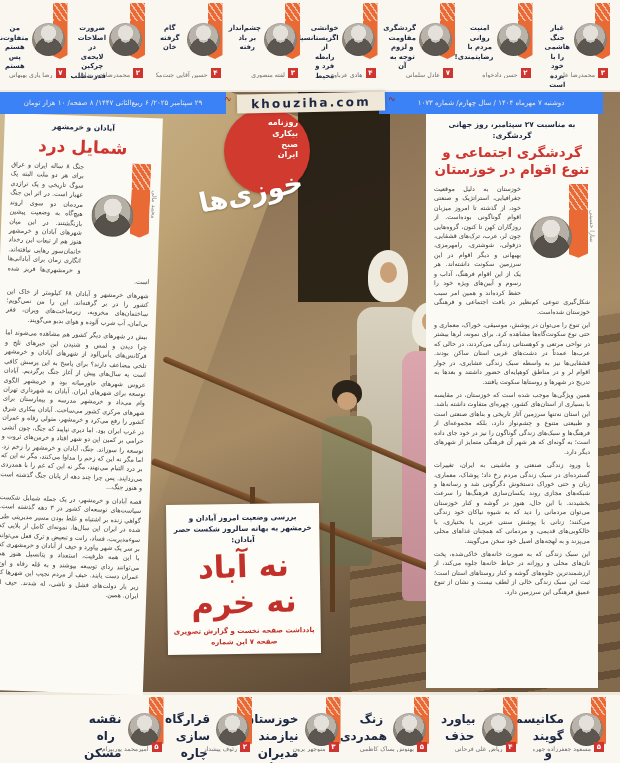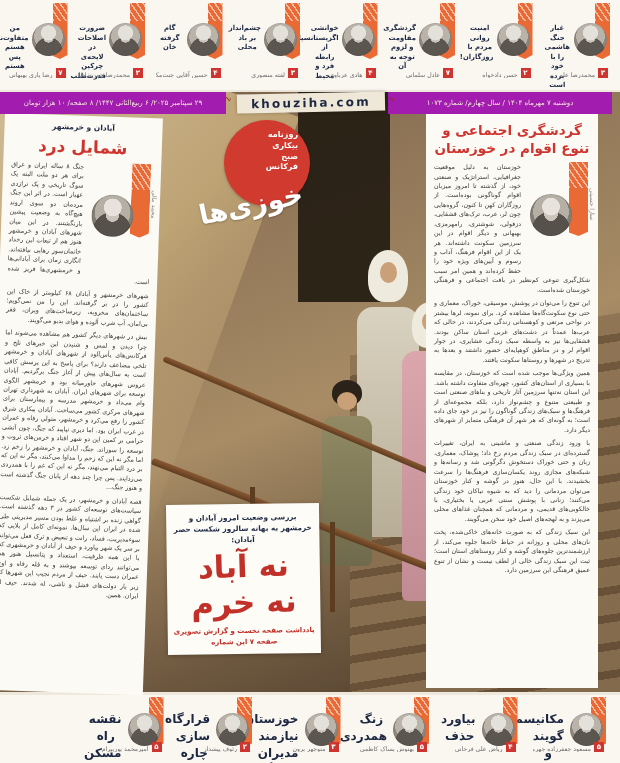--- a/index.html
+++ b/index.html
@@ -43,24 +43,24 @@
     position:absolute;bottom:12px;right:12px;width:10px;height:10px;background:#cf3530;
     color:#fff;font-size:7px;font-weight:bold;text-align:center;line-height:10px;
   }
   .strip-bottom .t-badge{bottom:11px;right:16px;}
   .t-name{
     position:absolute;bottom:12px;right:25px;left:1px;
     font-size:6.2px;color:#6b6b6b;text-align:right;white-space:nowrap;overflow:hidden;
   }
   .strip-bottom .t-name{bottom:11px;right:29px;}
   
-  .hbar{position:absolute;top:92px;height:22px;background:#a21caf;color:#f3ead9;
+  .hbar{position:absolute;top:92px;height:22px;background:#3b82f6;color:#f3ead9;
         font-size:7px;display:flex;align-items:center;white-space:nowrap;z-index:6;}
   .hbar-left{left:0;width:226px;justify-content:center;direction:rtl;}
-  .hbar-right{right:8px;width:224px;justify-content:center;direction:rtl;}
+  .hbar-right{right:17px;width:224px;justify-content:center;direction:rtl;}
   .site-patch{
     position:absolute;top:93px;left:237px;width:148px;height:19px;z-index:6;
     background:#efe8d9;transform:rotate(-1.2deg);
     display:flex;align-items:center;justify-content:center;direction:ltr;
     box-shadow:0 0 4px rgba(0,0,0,.25);
   }
   .site-patch .site{font-size:12px;font-weight:bold;letter-spacing:2.2px;color:#1c2742;}
   .squiggle{position:absolute;top:94px;z-index:7;color:#a4241c;font-size:9px;transform:rotate(-15deg);}
   .squiggle.sq-l{left:224px;}
   .squiggle.sq-r{left:388px;}
@@ -89,21 +89,21 @@
   .fig-woman .body{width:62px;height:230px;margin:24px auto 0;background:linear-gradient(#d9d2c0,#b8ae97);border-radius:16px 16px 8px 8px;}
   .fig-boy{left:318px;top:288px;width:58px;height:230px;}
   .fig-boy .hair{width:30px;height:26px;margin:0 auto;background:#2b2219;border-radius:50% 50% 45% 45%;}
   .fig-boy .face{width:20px;height:18px;margin:-14px auto 0;}
   .fig-boy .body{width:50px;height:150px;margin:6px auto 0;background:linear-gradient(#918a64,#6f6a4c);border-radius:12px 12px 6px 6px;}
   .fig-girl{left:398px;top:210px;width:64px;height:330px;}
   .fig-girl .scarf{width:36px;height:46px;margin:0 auto;}
   .fig-girl .face{width:16px;height:19px;margin:-36px auto 0;}
   .fig-girl .body{width:56px;height:250px;margin:20px auto 0;background:linear-gradient(#dba6ad,#c08b93);border-radius:14px 14px 6px 6px;}
   
-  .logo{position:absolute;left:214px;top:120px;width:96px;height:100px;z-index:5;}
+  .logo{position:absolute;left:214px;top:108px;width:96px;height:100px;z-index:5;}
   .logo-circle{width:86px;height:86px;margin-left:10px;border-radius:50%;background:#d13a2e;
     box-shadow:0 1px 3px rgba(0,0,0,.25);padding:10px 12px 0 0;box-sizing:border-box;}
   .logo-line{font-size:8px;font-weight:bold;color:#fff;line-height:1.35;text-align:right;}
   .logo-script{position:absolute;left:-16px;bottom:0;font-size:27px;font-weight:bold;color:#fff;
     transform:rotate(-12deg);text-shadow:0 1px 2px rgba(0,0,0,.25);letter-spacing:-1px;}
   
   .col{position:absolute;top:113px;background:#fcfaf4;box-sizing:border-box;z-index:3;
        padding:7px 8px;overflow:hidden;}
   .col-left{left:5px;width:158px;height:577px;transform:rotate(2deg);transform-origin:top left;}
   .col-right{right:22px;width:172px;height:575px;}
@@ -170,42 +170,42 @@
     <div class="teaser">
       <div class="t-strip"></div>
       <div class="t-photo"></div>
       <div class="t-title">غبار جنگ هاشمی را با خود برده است</div>
       <div class="t-badge">۳</div>
       <div class="t-name">محمدرضا علم</div>
     </div>
     <div class="teaser">
       <div class="t-strip"></div>
       <div class="t-photo"></div>
-      <div class="t-title">امنیت روانی مردم با روزگاران!</div>
+      <div class="t-title">امنیت روانی مردم با رضایتمندی!</div>
       <div class="t-badge">۲</div>
       <div class="t-name">حسن دادخواه</div>
     </div>
     <div class="teaser">
       <div class="t-strip"></div>
       <div class="t-photo"></div>
       <div class="t-title">گردشگری مقاومت و لزوم توجه به آن</div>
       <div class="t-badge">۷</div>
       <div class="t-name">عادل سلمانی</div>
     </div>
     <div class="teaser">
       <div class="t-strip"></div>
       <div class="t-photo"></div>
       <div class="t-title">خوانشی اگزیستانسیالیستی از رابطه فرد و محیط</div>
       <div class="t-badge">۴</div>
       <div class="t-name">هادی عزباوی</div>
     </div>
     <div class="teaser">
       <div class="t-strip"></div>
       <div class="t-photo"></div>
-      <div class="t-title">چشم‌انداز بر باد محلی</div>
+      <div class="t-title">چشم‌انداز بر باد رفته</div>
       <div class="t-badge">۳</div>
       <div class="t-name">لفته منصوری</div>
     </div>
     <div class="teaser">
       <div class="t-strip"></div>
       <div class="t-photo"></div>
       <div class="t-title">گام گرفته خان</div>
       <div class="t-badge">۴</div>
       <div class="t-name">حسین آقایی جنت‌مکان</div>
     </div>
@@ -235,21 +235,21 @@
 <div class="site-patch">
   <span class="site">khouziha.com</span>
 </div>
 <span class="squiggle sq-r">∿</span>
 
 <div class="logo">
   <div class="logo-circle">
     <div class="logo-line">روزنامه</div>
     <div class="logo-line">بیکاری</div>
     <div class="logo-line">صبح</div>
-    <div class="logo-line">فرکانس</div>
+    <div class="logo-line">ایران</div>
   </div>
   <div class="logo-script">خوزی‌ها</div>
 </div>
 
 <div class="col col-left">
   <div class="kicker">آبادان و خرمشهر</div>
   <div class="col-title">شمایل درد</div>
   <div class="body-text" id="left-body">
     <div class="author">
       <div class="a-strip"></div>
@@ -257,20 +257,21 @@
       <div class="a-name">محمد مالی</div>
     </div>
   <p>جنگ ۸ ساله ایران و عراق برای هر دو ملت البته یک سوگ تاریخی و یک تراژدی عهبار است. در اثر این جنگ مردمان دو سوی اروند هیچ‌گاه به وضعیت پیشین بازنگشتند. در این میان شهرهای آبادان و خرمشهر هنوز هم از تبعات این رخداد خانمان‌سوز رهایی نیافته‌اند. انگاری زمان برای آبادانی‌ها و خرمشهری‌ها فریز شده است.</p>
       <p>شهرهای خرمشهر و آبادان ۶۸ کیلومتر از خاک این کشور را در بر گرفته‌اند. این را من نمی‌گویم؛ ساختمان‌های مخروبه، زیرساخت‌های ویران، فقر بی‌امان، آب شرب آلوده و هوای بدبو می‌گویند.</p>
       <p>بیش در شهرهای دیگر کشور هم مشاهده می‌شوند اما چرا دیدن و لمس و شنیدن این خبرهای تلخ و فرکانس‌های یأس‌آلود از شهرهای آبادان و خرمشهر تلخی مضاعف دارند؟ برای پاسخ به این پرسش کافی است به سال‌های پیش از آغاز جنگ برگردیم. آبادان عروس شهرهای خاورمیانه بود و خرمشهر الگوی توسعه برای شهرهای ایران. آبادان به شهرداری تهران وام می‌داد و خرمشهر مدرسه و بیمارستان برای شهرهای مرکزی کشور می‌ساخت. آبادان بیکاری شرق کشور را رفع می‌کرد و خرمشهر، متولی رفاه و عمران در غرب ایران بود. اما دیری نپایید که جنگ، چون آتشی حرامی بر کمین این دو شهر افتاد و خرمن‌های ثروت و توسعه را سوزاند. جنگ، آبادان و خرمشهر را زخم زد. اما مگر نه این که زخم را مداوا می‌کنند، مگر نه این که بر درد التیام می‌نهند، مگر نه این که غم را با همدردی می‌زدایند. پس چرا چند دهه از پایان جنگ گذشته است و هنوز جنگ...</p>
       <p>قصه آبادان و خرمشهر، در یک جمله شمایل شکست سیاست‌های توسعه‌ای کشور در ۳ دهه گذشته است. گواهی زنده بر اشتباه و غلط بودن مسیر مدیریتی طی شده در ایران این سال‌ها. نمونه‌ای کامل از بلایی که سوءمدیریت، فساد، رانت و تبعیض و ترک فعل می‌تواند بر سر یک شهر بیاورد و حیف از آبادان و خرمشهری که با این همه ظرفیت، استعداد و پتانسیل هنوز هم می‌توانند ردای توسعه بپوشند و به قله رفاه و اوج عمران دست یابند. حیف از مردم نجیب این شهرها که زیر بار دولت‌های فشل و ناشی، له شدند. حیف از ایران. همین.</p>
     </div>
 </div>
 
 <div class="col col-right">
+  <div class="kicker">به مناسبت ۲۷ سپتامبر، روز جهانی گردشگری:</div>
   <div class="col-title">گردشگری اجتماعی و تنوع اقوام در خوزستان</div>
   <div class="body-text" id="right-body">
     <div class="author">
       <div class="a-strip"></div>
       <div class="a-photo"></div>
       <div class="a-name">سارا حسینی</div>
     </div>
   <p>خوزستان به دلیل موقعیت جغرافیایی، استراتژیک و صنعتی خود، از گذشته تا امروز میزبان اقوام گوناگونی بوده‌است. از روزگاران کهن تا کنون، گروه‌هایی چون لر، عرب، ترک‌های قشقایی، دزفولی، شوشتری، رامهرمزی، بهبهانی و دیگر اقوام در این سرزمین سکونت داشته‌اند. هر یک از این اقوام فرهنگ، آداب و رسوم و آیین‌های ویژه خود را حفظ کرده‌اند و همین امر سبب شکل‌گیری تنوعی کم‌نظیر در بافت اجتماعی و فرهنگی خوزستان شده‌است.</p>
       <p>این تنوع را می‌توان در پوشش، موسیقی، خوراک، معماری و حتی نوع سکونت‌گاه‌ها مشاهده کرد. برای نمونه، لرها بیشتر در نواحی مرتعی و کوهستانی زندگی می‌کردند، در حالی که عرب‌ها عمدتاً در دشت‌های غربی استان ساکن بودند. قشقایی‌ها نیز به واسطه سبک زندگی عشایری، در جوار اقوام لر و در مناطق کوهپایه‌ای حضور داشتند و بعدها به تدریج در شهرها و روستاها سکونت یافتند.</p>
       <p>همین ویژگی‌ها موجب شده است که خوزستان، در مقایسه با بسیاری از استان‌های کشور، چهره‌ای متفاوت داشته باشد. این استان نه‌تنها سرزمین آثار تاریخی و بناهای صنعتی است و طبیعتی متنوع و چشم‌نواز دارد، بلکه مجموعه‌ای از فرهنگ‌ها و سبک‌های زندگی گوناگون را نیز در خود جای داده است؛ به گونه‌ای که هر شهر آن فرهنگی متمایز از شهرهای دیگر دارد.</p>

